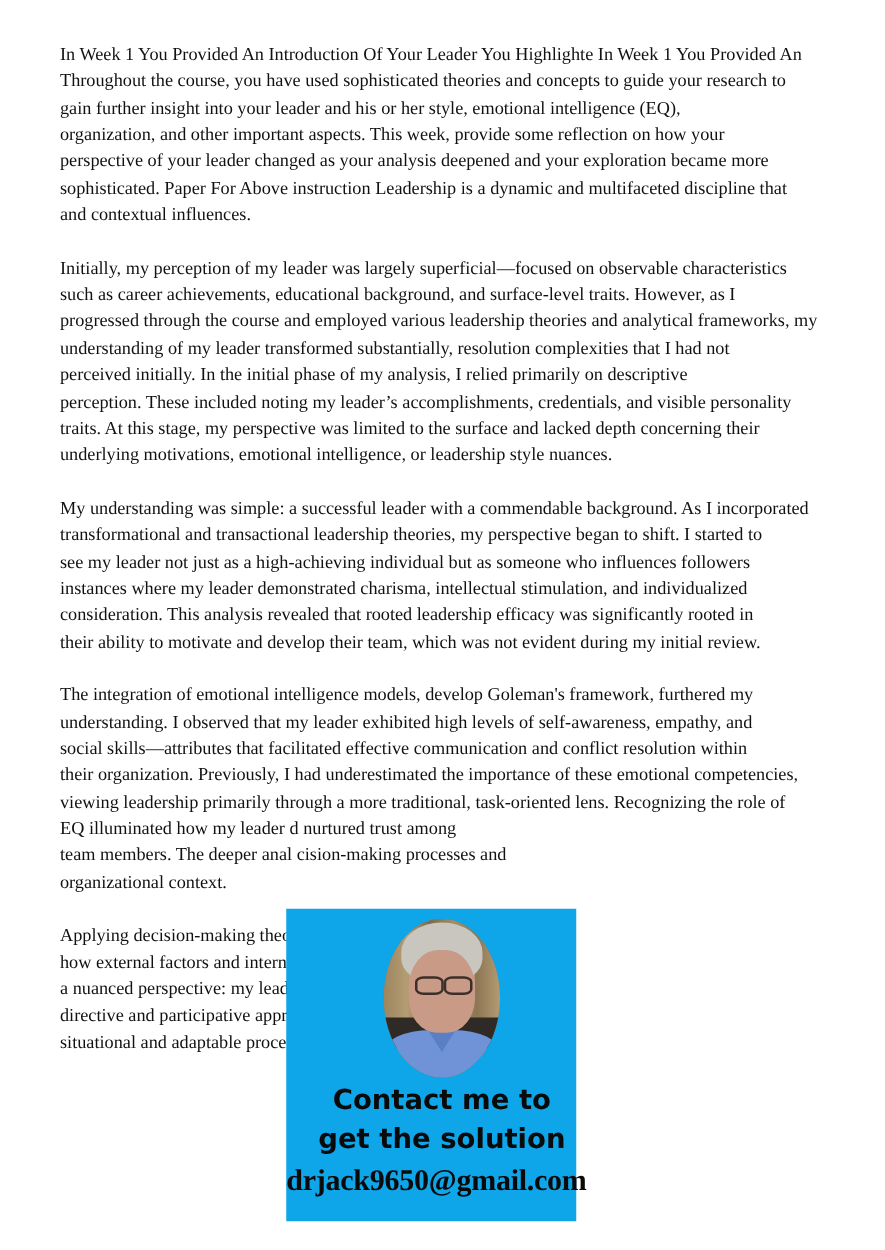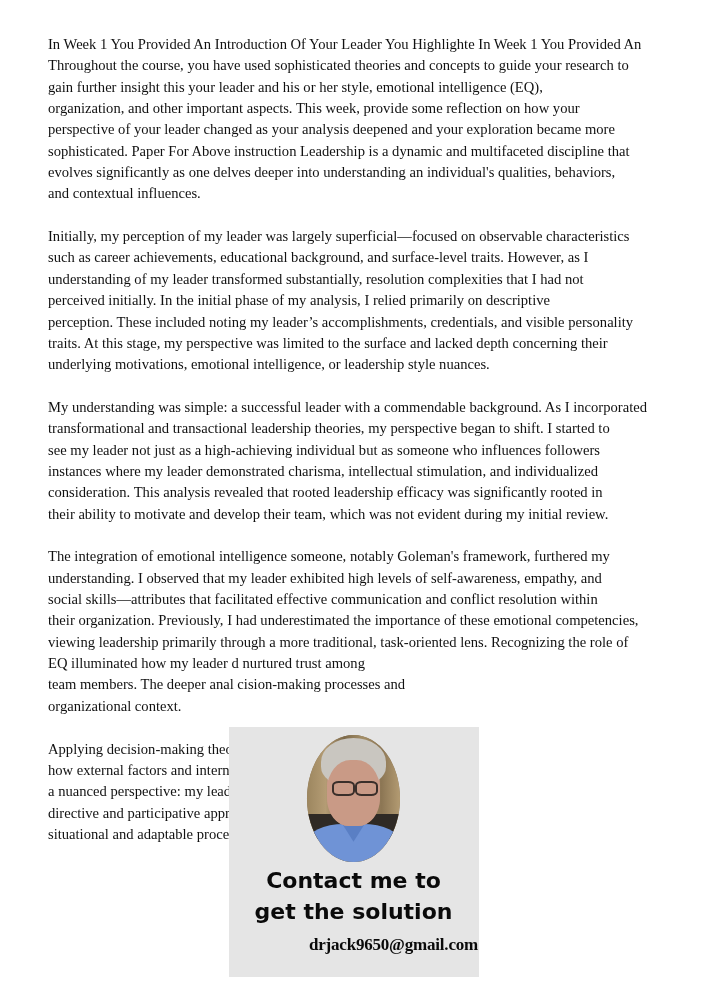--- a/index.html
+++ b/index.html
@@ -28,23 +28,23 @@
     .line {
       display: block;
       height: 21.35px;
       line-height: 21.35px;
       white-space: nowrap;
     }
     .promo {
       position: absolute;
       left: 229px;
       top: 727px;
-      width: 250px;
+      width: 232px;
       height: 250px;
-      background: #e5e5e5;
+      background: #0ea5e9;
     }
     .photo {
       position: absolute;
       left: 78px;
       top: 8px;
       width: 93px;
       height: 127px;
       border-radius: 50%;
       overflow: hidden;
       background: #8a7558;
@@ -93,65 +93,65 @@
       font-weight: bold;
       font-size: 22px;
       line-height: 31px;
       color: #0a0a0a;
     }
     .promo-email {
       position: absolute;
       left: 0;
       top: 204px;
       width: 249px;
-      text-align: right;
+      text-align: left;
       font-family: "Liberation Serif", "DejaVu Serif", serif;
       font-weight: bold;
-      font-size: 17px;
+      font-size: 24px;
       line-height: 28px;
       color: #0a0a0a;
       letter-spacing: -0.2px;
     }
   </style>
 </head>
 <body>
 
 <div class="doc">
   <div class="para">
     <span class="line">In Week 1 You Provided An Introduction Of Your Leader You Highlighte In Week 1 You Provided An</span>
     <span class="line">Throughout the course, you have used sophisticated theories and concepts to guide your research to</span>
-    <span class="line">gain further insight this your leader and his or her style, emotional intelligence (EQ),</span>
+    <span class="line">gain further insight into your leader and his or her style, emotional intelligence (EQ),</span>
     <span class="line">organization, and other important aspects. This week, provide some reflection on how your</span>
     <span class="line">perspective of your leader changed as your analysis deepened and your exploration became more</span>
     <span class="line">sophisticated. Paper For Above instruction Leadership is a dynamic and multifaceted discipline that</span>
-    <span class="line">evolves significantly as one delves deeper into understanding an individual's qualities, behaviors,</span>
     <span class="line">and contextual influences.</span>
   </div>
 
   <div class="para">
     <span class="line">Initially, my perception of my leader was largely superficial—focused on observable characteristics</span>
     <span class="line">such as career achievements, educational background, and surface-level traits. However, as I</span>
+    <span class="line">progressed through the course and employed various leadership theories and analytical frameworks, my</span>
     <span class="line">understanding of my leader transformed substantially, resolution complexities that I had not</span>
     <span class="line">perceived initially. In the initial phase of my analysis, I relied primarily on descriptive</span>
     <span class="line">perception. These included noting my leader’s accomplishments, credentials, and visible personality</span>
     <span class="line">traits. At this stage, my perspective was limited to the surface and lacked depth concerning their</span>
     <span class="line">underlying motivations, emotional intelligence, or leadership style nuances.</span>
   </div>
 
   <div class="para">
     <span class="line">My understanding was simple: a successful leader with a commendable background. As I incorporated</span>
     <span class="line">transformational and transactional leadership theories, my perspective began to shift. I started to</span>
     <span class="line">see my leader not just as a high-achieving individual but as someone who influences followers</span>
     <span class="line">instances where my leader demonstrated charisma, intellectual stimulation, and individualized</span>
     <span class="line">consideration. This analysis revealed that rooted leadership efficacy was significantly rooted in</span>
     <span class="line">their ability to motivate and develop their team, which was not evident during my initial review.</span>
   </div>
 
   <div class="para">
-    <span class="line">The integration of emotional intelligence someone, notably Goleman's framework, furthered my</span>
+    <span class="line">The integration of emotional intelligence models, develop Goleman's framework, furthered my</span>
     <span class="line">understanding. I observed that my leader exhibited high levels of self-awareness, empathy, and</span>
     <span class="line">social skills—attributes that facilitated effective communication and conflict resolution within</span>
     <span class="line">their organization. Previously, I had underestimated the importance of these emotional competencies,</span>
     <span class="line">viewing leadership primarily through a more traditional, task-oriented lens. Recognizing the role of</span>
     <span class="line">EQ illuminated how my leader                                                            d nurtured trust among</span>
     <span class="line">team members. The deeper anal                                                          cision-making processes and</span>
     <span class="line">organizational context.</span>
   </div>
 
   <div class="para">

